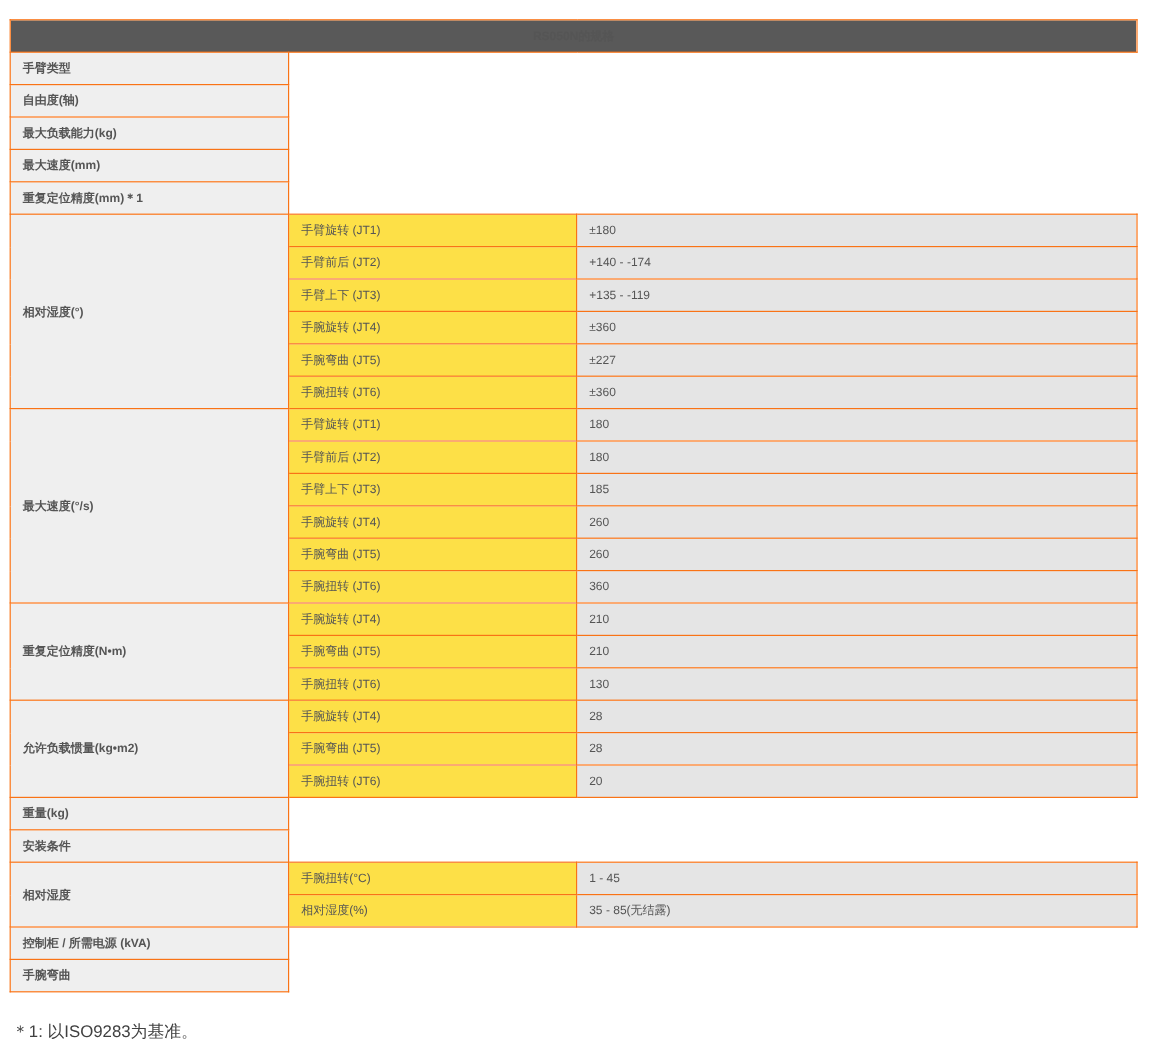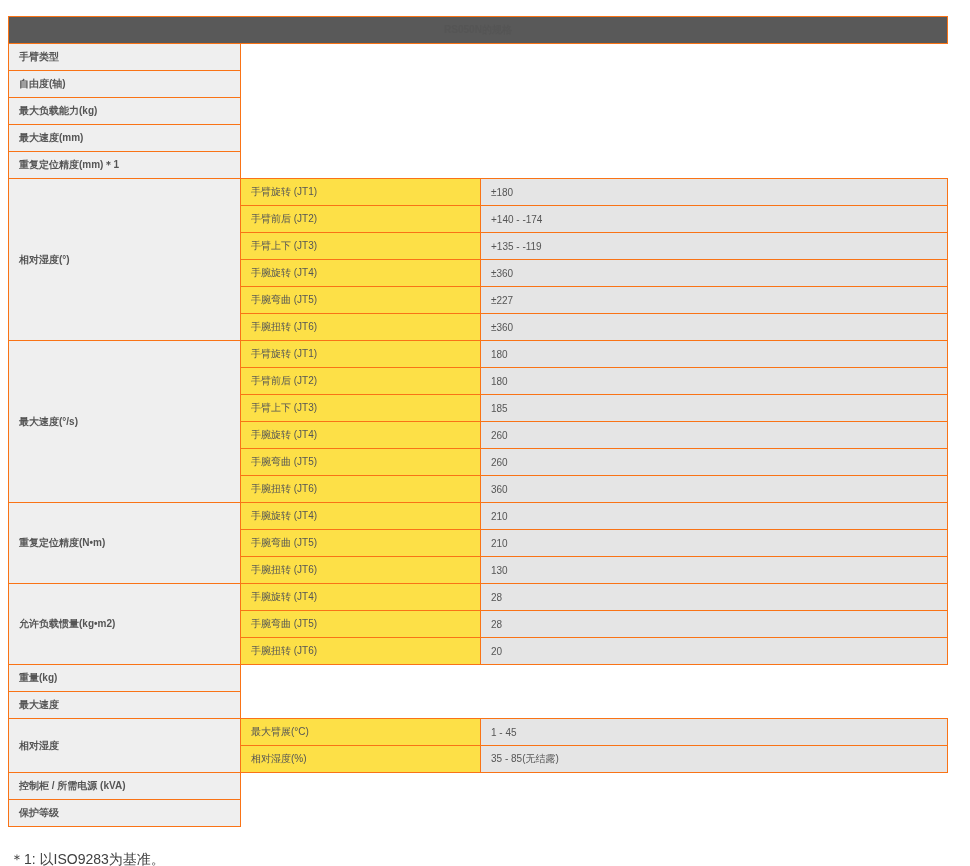--- a/index.html
+++ b/index.html
@@ -162,34 +162,34 @@
           <td class="value-cell">28</td>
         </tr>
         <tr>
           <td class="sub-cell">手腕扭转 (JT6)</td>
           <td class="value-cell">20</td>
         </tr>
         <tr>
           <td class="label-cell">重量(kg)</td>
         </tr>
         <tr>
-          <td class="label-cell">最大速度</td>
+          <td class="label-cell">安装条件</td>
         </tr>
         <tr>
           <td class="label-cell" rowspan="2">相对湿度</td>
-          <td class="sub-cell">最大臂展(°C)</td>
+          <td class="sub-cell">手腕扭转(°C)</td>
           <td class="value-cell">1 - 45</td>
         </tr>
         <tr>
           <td class="sub-cell">相对湿度(%)</td>
           <td class="value-cell">35 - 85(无结露)</td>
         </tr>
         <tr>
           <td class="label-cell">控制柜 / 所需电源 (kVA)</td>
         </tr>
         <tr>
-          <td class="label-cell">保护等级</td>
+          <td class="label-cell">手腕弯曲</td>
         </tr>
       </tbody>
   </table>
 
   <div class="footnote">＊1: 以ISO9283为基准。</div>
 </div>
 
 </body></html>

